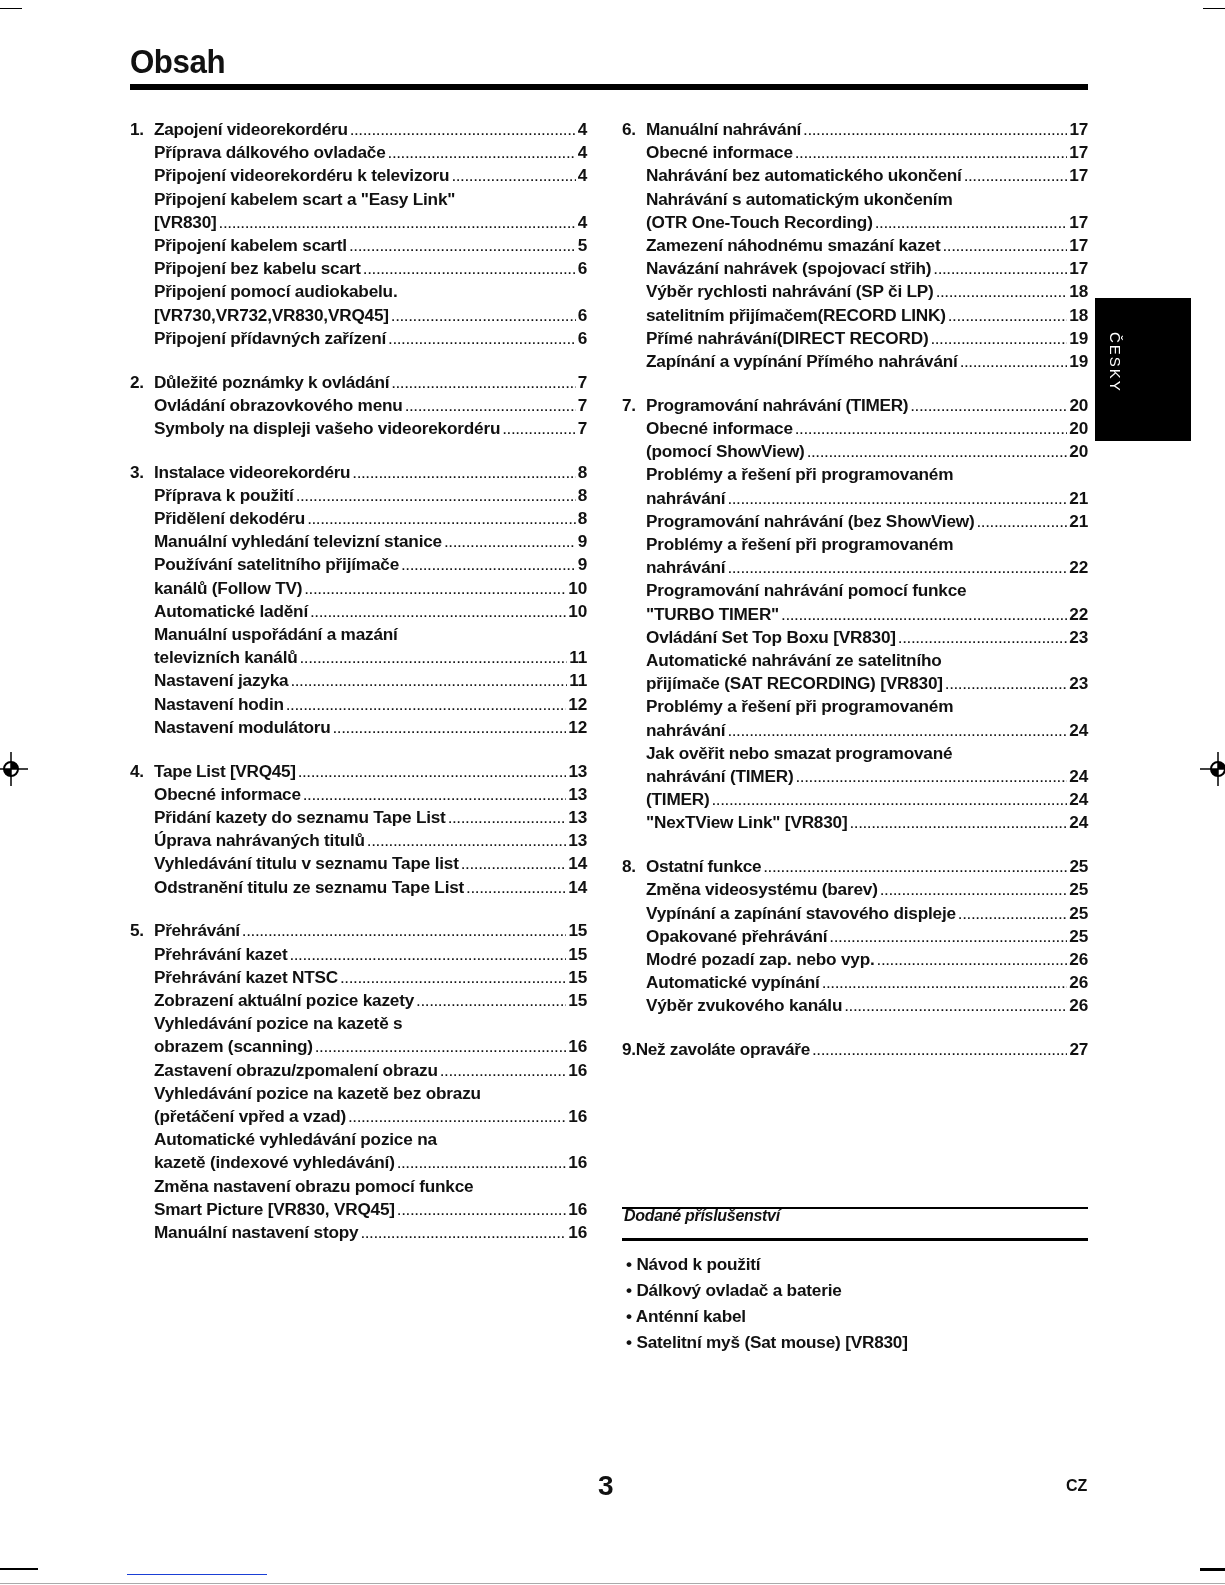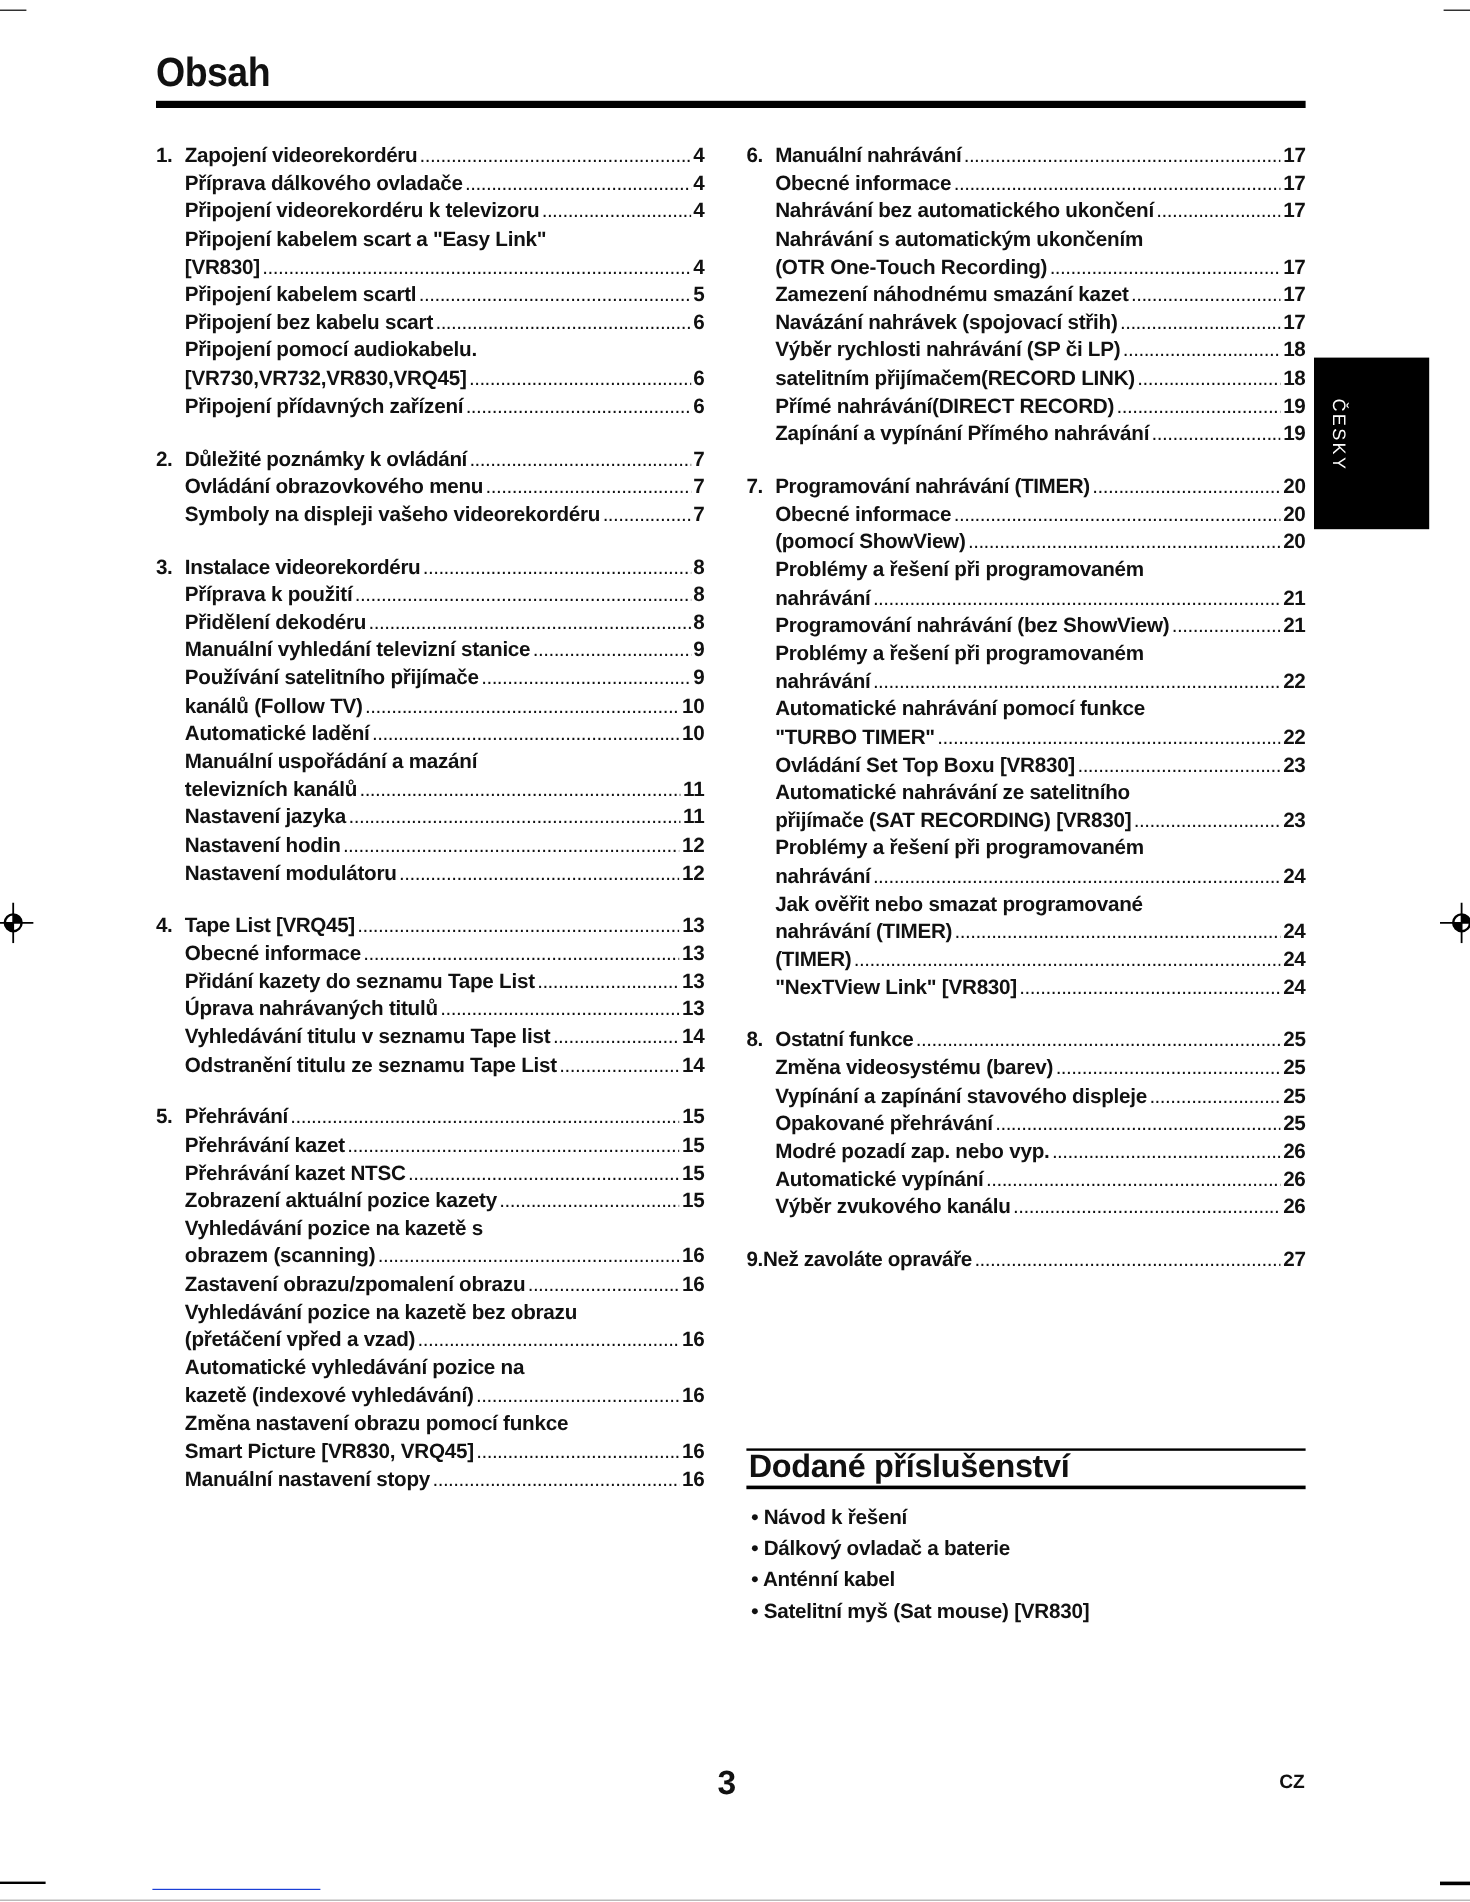--- a/index.html
+++ b/index.html
@@ -17,22 +17,22 @@
   .row .num { width:24px; flex:none; }
   .row.sub { padding-left:24px; }
   .row.head { font-weight:900; letter-spacing:-0.3px; }
   .row .t { white-space:nowrap; }
   .row .dots { flex:1; overflow:hidden; white-space:nowrap; margin:0 2px; }
   .row .dots::before { content:". . . . . . . . . . . . . . . . . . . . . . . . . . . . . . . . . . . . . . . . . . . . . . . . . . . . . . . . . . . . . . . . . . . . . . . . . . . . . . . . . . . . . . . ";
          letter-spacing:-2.6px; font-weight:normal; }
   .row .pg { flex:none; text-align:right; }
   .row .cont { white-space:nowrap; }
   .sec9 .num { width:auto; }
-  .acc-title { position:absolute; left:624px; top:1207px; font-size:27px; font-weight:bold;
-               letter-spacing:-0.3px; }
+  .acc-title { position:absolute; left:624px; top:1207px; font-size:16px; font-weight:bold;
+               letter-spacing:-0.3px;font-style:italic; }
   .acc-rule-top { position:absolute; left:622px; top:1207px; width:466px; height:2px; background:#000; }
   .acc-rule-bot { position:absolute; left:622px; top:1238px; width:466px; height:3px; background:#000; }
   .acc-list { position:absolute; left:626px; top:1251px; margin:0; padding:0; list-style:none; }
   .acc-list li { font-size:17.2px; line-height:26px; font-weight:bold; letter-spacing:-0.2px; }
   .acc-list li::before { content:"• "; }
   .lang-tab { position:absolute; left:1095px; top:298px; width:96px; height:143px; background:#000; }
   .lang-tab span { position:absolute; left:12px; top:34px; color:#fff; font-size:15px;
                    writing-mode:vertical-rl; letter-spacing:2px; font-weight:normal; }
   .page-num { position:absolute; left:598px; top:1470px; font-size:28px; font-weight:bold; }
   .page-code { position:absolute; left:1066px; top:1477px; font-size:16px; font-weight:bold; }
@@ -383,21 +383,21 @@
       </div>
       <div class="row sub">
         <span class="cont">Problémy a řešení při programovaném</span>
       </div>
       <div class="row sub">
         <span class="t">nahrávání</span>
         <span class="dots"></span>
         <span class="pg">22</span>
       </div>
       <div class="row sub">
-        <span class="cont">Automatické nahrávání pomocí funkce</span>
+        <span class="cont">Programování nahrávání pomocí funkce</span>
       </div>
       <div class="row sub">
         <span class="t">"TURBO TIMER"</span>
         <span class="dots"></span>
         <span class="pg">22</span>
       </div>
       <div class="row sub">
         <span class="t">Ovládání Set Top Boxu [VR830]</span>
         <span class="dots"></span>
         <span class="pg">23</span>
@@ -486,21 +486,21 @@
   </div>
 
 <div class="lang-tab">
   <span>ČESKY</span>
 </div>
 
 <div class="acc-rule-top"></div>
 <div class="acc-title">Dodané příslušenství</div>
 <div class="acc-rule-bot"></div>
 <ul class="acc-list">
-  <li>Návod k řešení</li>
+  <li>Návod k použití</li>
   <li>Dálkový ovladač a baterie</li>
   <li>Anténní kabel</li>
   <li>Satelitní myš (Sat mouse) [VR830]</li>
 </ul>
 
 <div class="page-num">3</div>
 <div class="page-code">CZ</div>
 
 <div class="blue-line"></div>
 <div class="bottom-line"></div>

